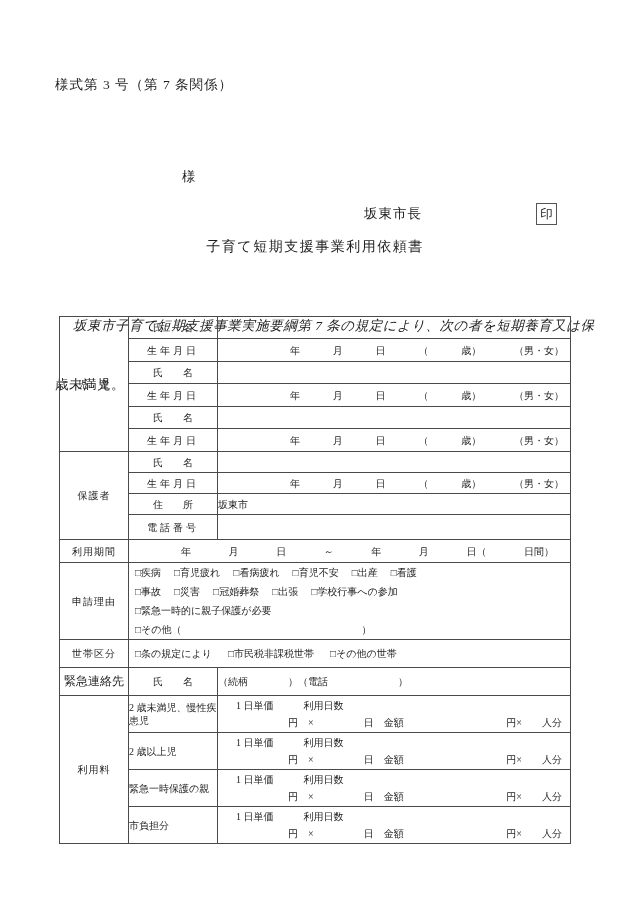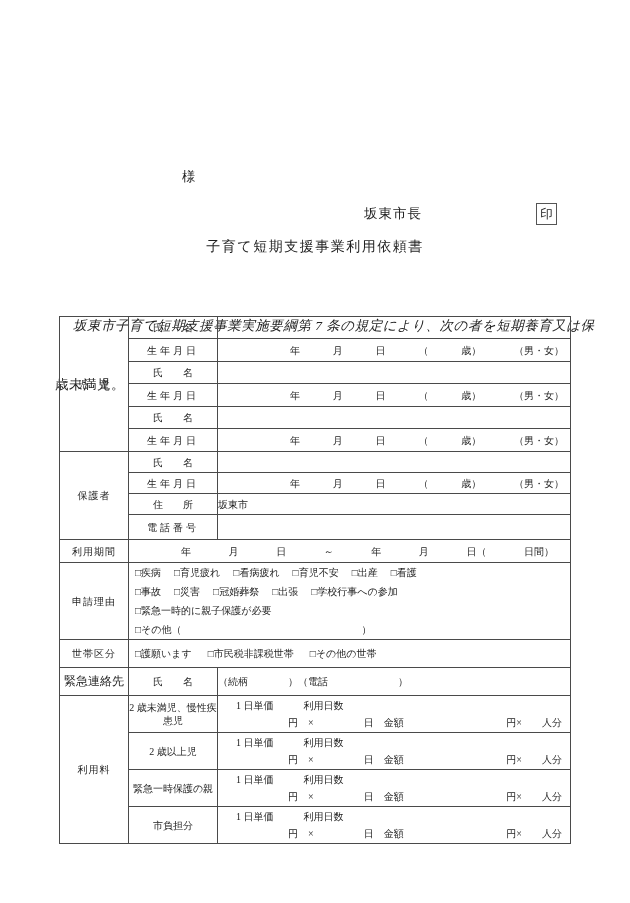--- a/index.html
+++ b/index.html
@@ -82,30 +82,31 @@
   .opt { display:inline-flex; }
   .cb { display:inline-block; }
 
   
   td.household .rline { display:flex; gap:16px; padding-left:6px; white-space:pre; }
 
   
   td.emval { padding-left:100px; white-space:pre; }
 
   
-  td.feelab { padding:0 4px 0 6px; line-height:16px; text-align:center; }
+  td.feelab { padding:0 4px 0 6px; line-height:16px; text-align:left; }
   td.feeval { vertical-align:middle; }
   td.feeval .f1 { padding-left:18px; line-height:17px; white-space:pre; }
   td.feeval .f2 { display:flex; justify-content:space-between; padding:0 8px 0 70px; line-height:17px; white-space:pre;gap:32px; }
 </style>
 </head>
 <body>
 
 <div id="sheet">
 
+  <div class="abs formno">様式第 3 号（第 7 条関係）</div>
 
 
   <div class="abs addressee">様</div>
 
   <div class="abs mayor">坂東市長</div>
 
   <div class="abs seal">印</div>
 
   <div class="abs doctitle">子育て短期支援事業利用依頼書</div>
 
@@ -244,21 +245,21 @@
           <div class="rline">
             <span class="opt"><span class="cb">□</span><span>その他（　　　　　　　　　　　　　　　　　　）</span></span>
           </div>
         </td>
       </tr>
 
       <tr style="height:28px">
         <td class="c1">世帯区分</td>
         <td colspan="2" class="household">
           <div class="rline">
-            <span class="opt"><span class="cb">□</span><span>護願います</span></span>
+            <span class="opt"><span class="cb">□</span><span>条の規定により</span></span>
             <span class="opt"><span class="cb">□</span><span>市民税非課税世帯</span></span>
             <span class="opt"><span class="cb">□</span><span>その他の世帯</span></span>
           </div>
         </td>
       </tr>
 
       <tr style="height:28px">
         <td class="c1 small">緊急連絡先</td>
         <td class="lab">氏　　名</td>
         <td class="emval">（続柄　　　　）（電話　　　　　　　）</td>

